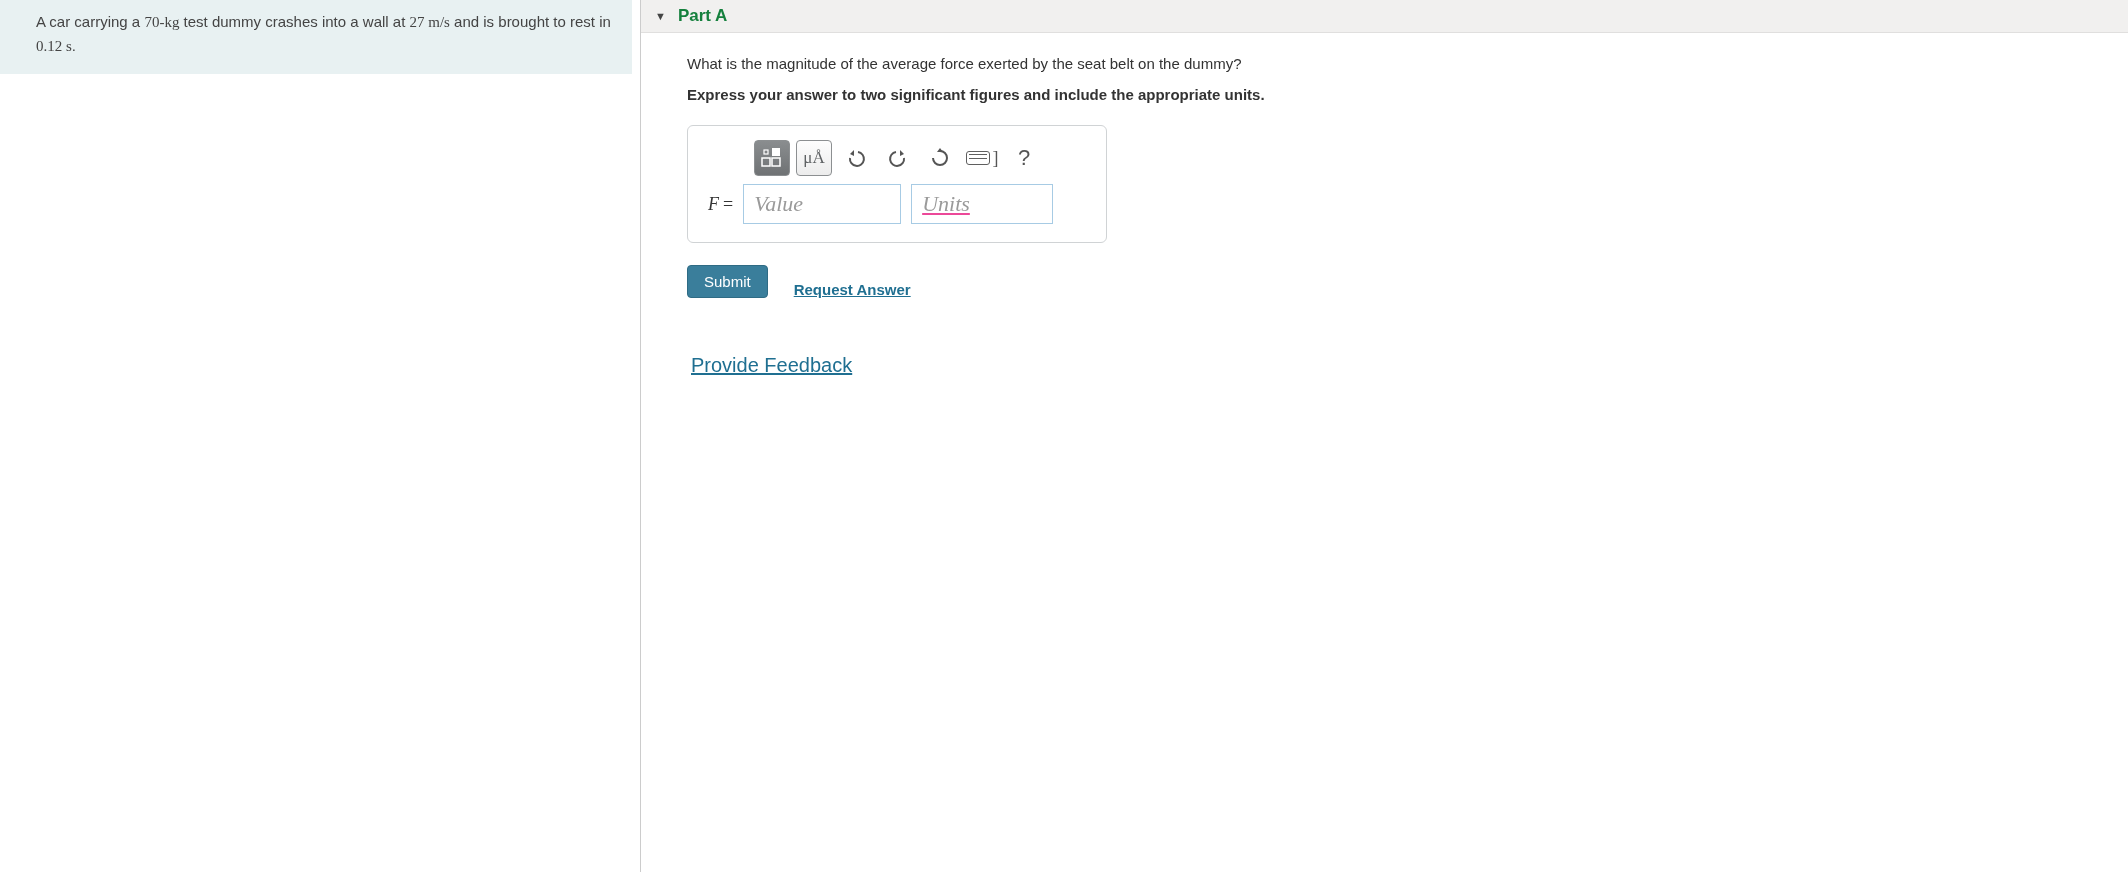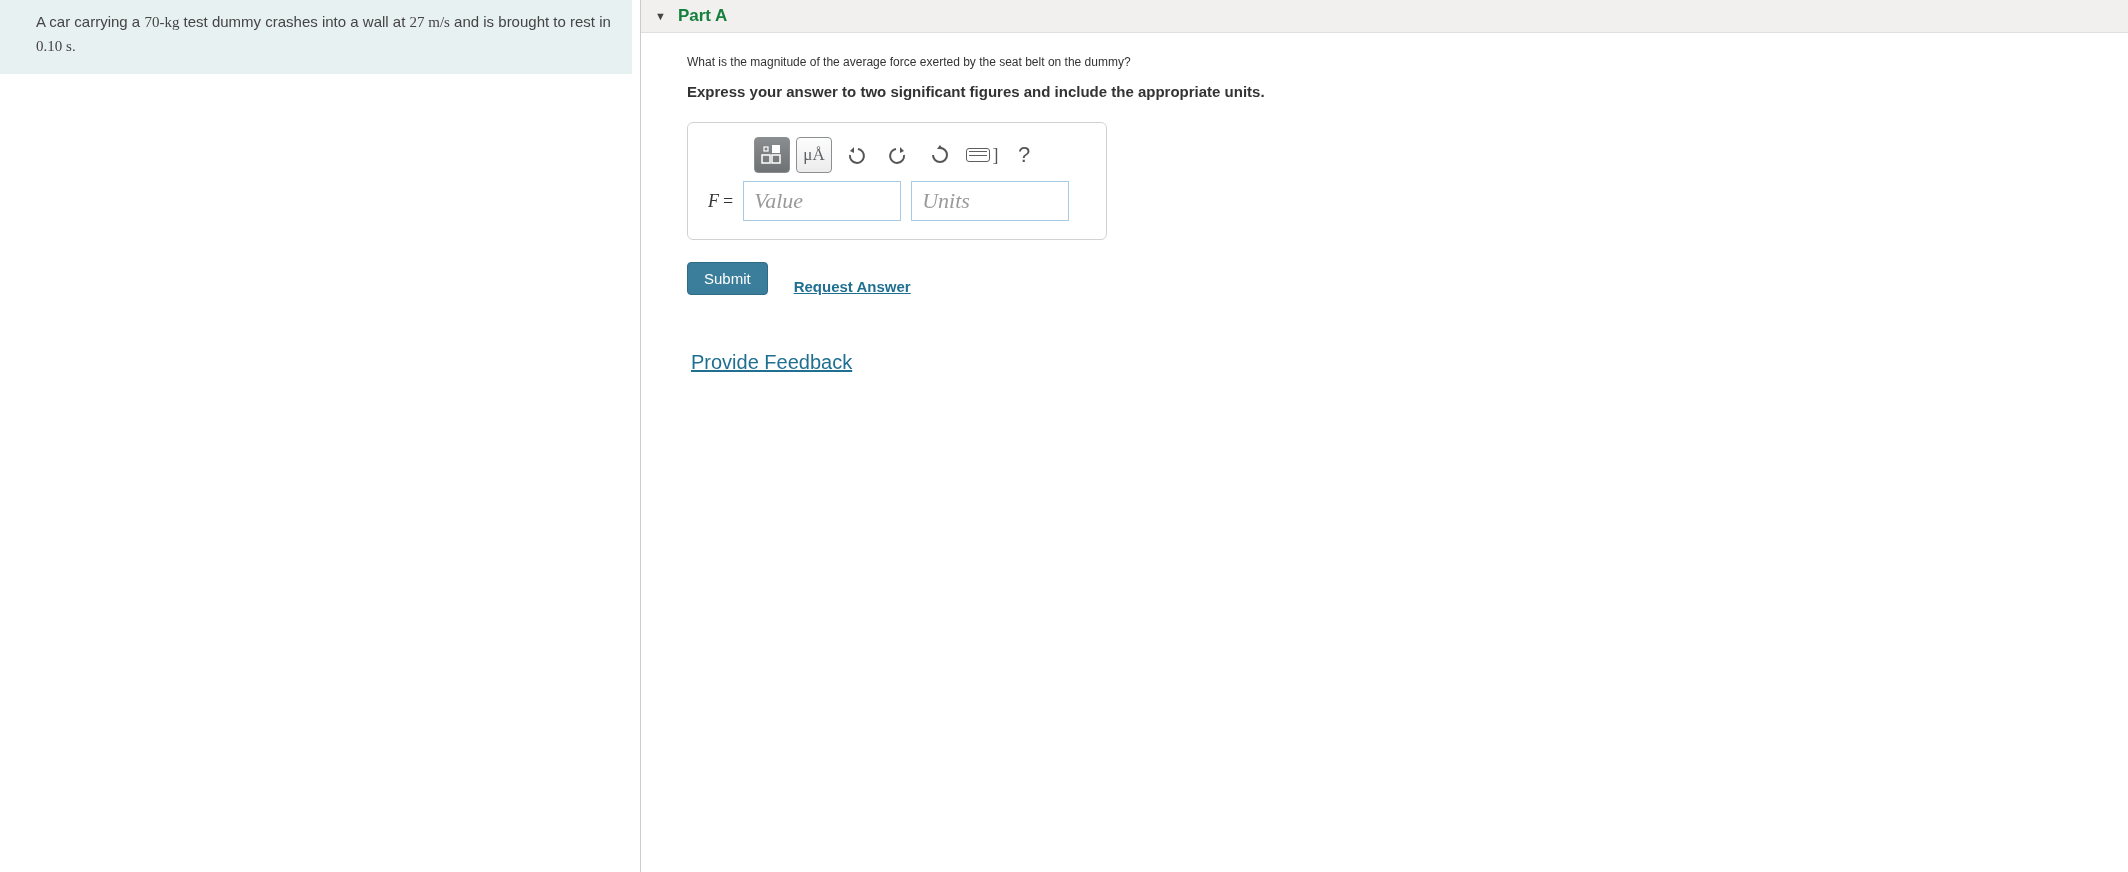--- a/index.html
+++ b/index.html
@@ -46,21 +46,21 @@
     font-weight: 700;
     color: #15803d;
     font-size: 17px;
   }
   .part-body {
     padding: 22px 46px 20px 46px;
   }
   .question-text {
     color: #333;
     margin-bottom: 14px;
-    font-size: 12px;
+    font-size: 15px;
   }
   .instruction-text {
     font-weight: 700;
     color: #333;
     margin-bottom: 22px;
     font-size: 15px;
   }
   .answer-panel {
     border: 1px solid #d0d3d5;
     border-radius: 6px;
@@ -136,21 +136,21 @@
     border: 1px solid #a7cbe4;
     height: 40px;
     font-family: "Times New Roman", serif;
     font-style: italic;
     font-size: 22px;
     color: #ec4899;
     padding: 0 10px;
     outline: none;
   }
   .ans-input.value { width: 158px; }
-  .ans-input.units { width: 158px; }
+  .ans-input.units { width: 142px; text-decoration: underline; }
   .ans-input::placeholder { color: #9a9a9a; }
   .action-row {
     display: flex;
     align-items: flex-end;
     gap: 26px;
     margin-top: 22px;
   }
   .btn-submit {
     background: #3a7e9b;
     color: #fff;
@@ -175,21 +175,21 @@
   }
   .feedback-row {
     padding: 56px 0 0 4px;
   }
 </style>
 </head>
 <body>
 
 <div class="left-pane">
   <div class="problem-box">
-    <span>A car carrying a </span><span class="math">70-kg</span><span> test dummy crashes into a wall at </span><span class="math">27 m/s</span><span> and is brought to rest in </span><span class="math">0.10 s</span><span>.</span>
+    <span>A car carrying a </span><span class="math">70-kg</span><span> test dummy crashes into a wall at </span><span class="math">27 m/s</span><span> and is brought to rest in </span><span class="math">0.12 s</span><span>.</span>
   </div>
 </div>
 
 <div class="right-pane">
   <div class="part-header">
     <span class="caret">▼</span>
     <span class="title">Part A</span>
   </div>
 
   <div class="part-body">

